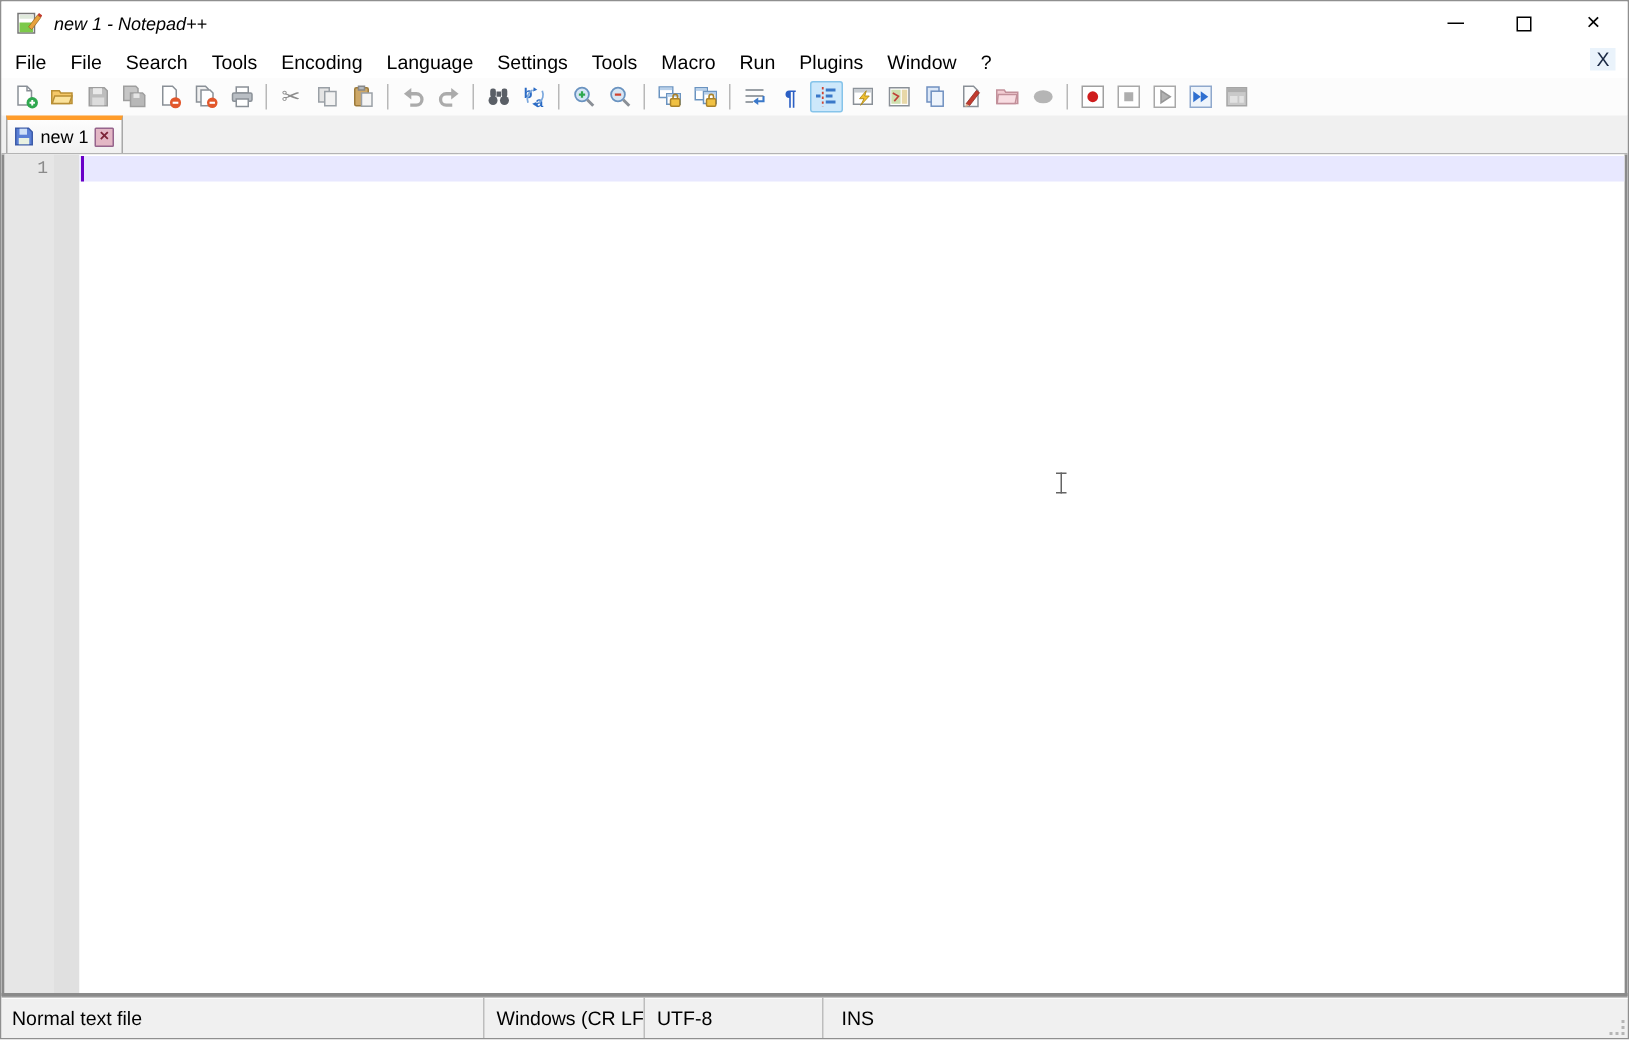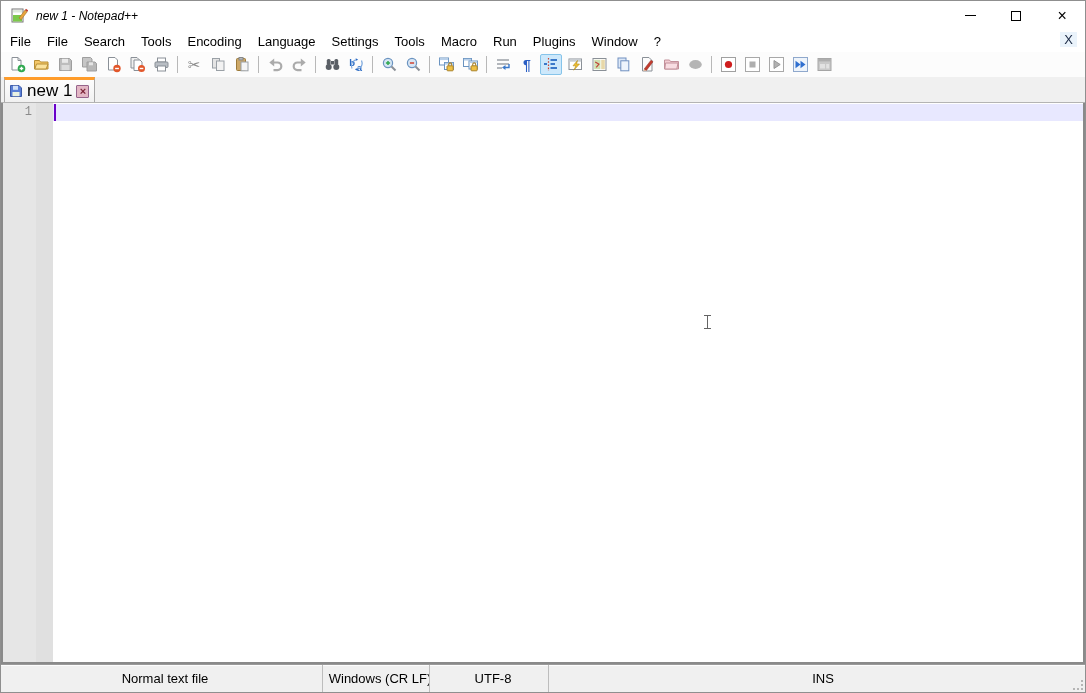--- a/index.html
+++ b/index.html
@@ -28,37 +28,37 @@
   .tb { width:22px; height:21px; display:flex; align-items:center; justify-content:center; margin:0 1px; border:1px solid transparent; border-radius:2px; }
   .tb svg { width:17px; height:17px; display:block; }
   .tb.active { background:#cde8fb; border-color:#86c4ea; }
   .tbsep { width:1px; height:17px; background:#b8b8b8; margin:0 4px; }
   .glyphicon { font-size:15px; line-height:1; }
 
   
   .tabbar { height:26px; background:#f0f0f0; display:flex; align-items:flex-end; padding-left:3px; border-bottom:1px solid #b4b4b4; flex:0 0 26px; }
   .tab { height:25px; display:flex; align-items:center; padding:0 5px 0 4px; background:linear-gradient(#fdfdfd,#f1f1f1); border:1px solid #a8a8a8; border-bottom:none; border-top:3px solid #ff9c2a; gap:4px; position:relative; }
   .tab .disk { width:14px; height:14px; }
-  .tab .tablabel { font-size:17px; }
+  .tab .tablabel { font-size:12px; }
   .tabclose { width:13px; height:13px; background:#e3b7c5; border:1px solid #96648c; color:#7c2437; font-size:11px; font-weight:bold; line-height:11px; text-align:center; border-radius:1px; }
 
   
   .editor { flex:1 1 auto; display:flex; background:#fff; border-left:2px solid #8a8a8a; border-right:2px solid #8a8a8a; border-bottom:2px solid #8a8a8a; position:relative; overflow:hidden; }
   .nummargin { width:33px; background:#e6e6e6; flex:0 0 33px; text-align:right; padding:1px 4px 0 0; font-family:"Liberation Mono","DejaVu Sans Mono",monospace; font-size:12px; color:#8a8a8a; line-height:17px; }
   .foldmargin { width:17px; background:#e0e0e0; flex:0 0 17px; }
   .textarea { flex:1 1 auto; position:relative; background:#fff; }
   .curline { position:absolute; left:0; right:0; top:1px; height:17px; background:#e8e8ff; }
   .caret { position:absolute; left:1px; top:1px; width:2px; height:17px; background:#6a00c8; }
   .ibeam { position:absolute; left:650px; top:211px; width:9px; height:16px; opacity:.85; }
   .ibeam:before { content:""; position:absolute; left:4px; top:1px; bottom:1px; width:1px; background:#4a4a4a; }
   .ibeam:after { content:""; position:absolute; left:1px; right:1px; top:1px; height:1px; background:#4a4a4a; box-shadow:0 13px 0 #4a4a4a; }
 
   
   .statusbar { height:28px; flex:0 0 28px; background:#f0f0f0; border-top:1px solid #9a9a9a; box-shadow:inset 0 1px 0 #fdfdfd; display:flex; align-items:center; font-size:13px; }
-  .ssec { height:100%; display:flex; align-items:center; border-right:1px solid #bdbdbd; padding-left:7px; gap:18px; white-space:nowrap; overflow:hidden;justify-content:center; }
+  .ssec { height:100%; display:flex; align-items:center; border-right:1px solid #bdbdbd; padding-left:7px; gap:18px; white-space:nowrap; overflow:hidden; }
   .ssec.s1 { flex:0 0 322px; }
   .ssec.s2 { flex:0 0 221px; padding-left:8px; }
   .ssec.s3 { flex:0 0 264px; padding-left:8px; }
   .ssec.s4 { flex:0 0 107px; padding-left:8px; }
   .ssec.s5 { flex:0 0 119px; padding-left:8px; }
   .ssec.s6 { flex:1 1 auto; border-right:none; padding-left:12px; position:relative; }
   .grip { position:absolute; right:2px; bottom:2px; width:10px; height:10px; }
   .grip i { position:absolute; width:2px; height:2px; background:#b5b5b5; }
   .grip i:nth-child(1){ right:0; bottom:0; } .grip i:nth-child(2){ right:4px; bottom:0; }
   .grip i:nth-child(3){ right:0; bottom:4px; } .grip i:nth-child(4){ right:8px; bottom:0; }

